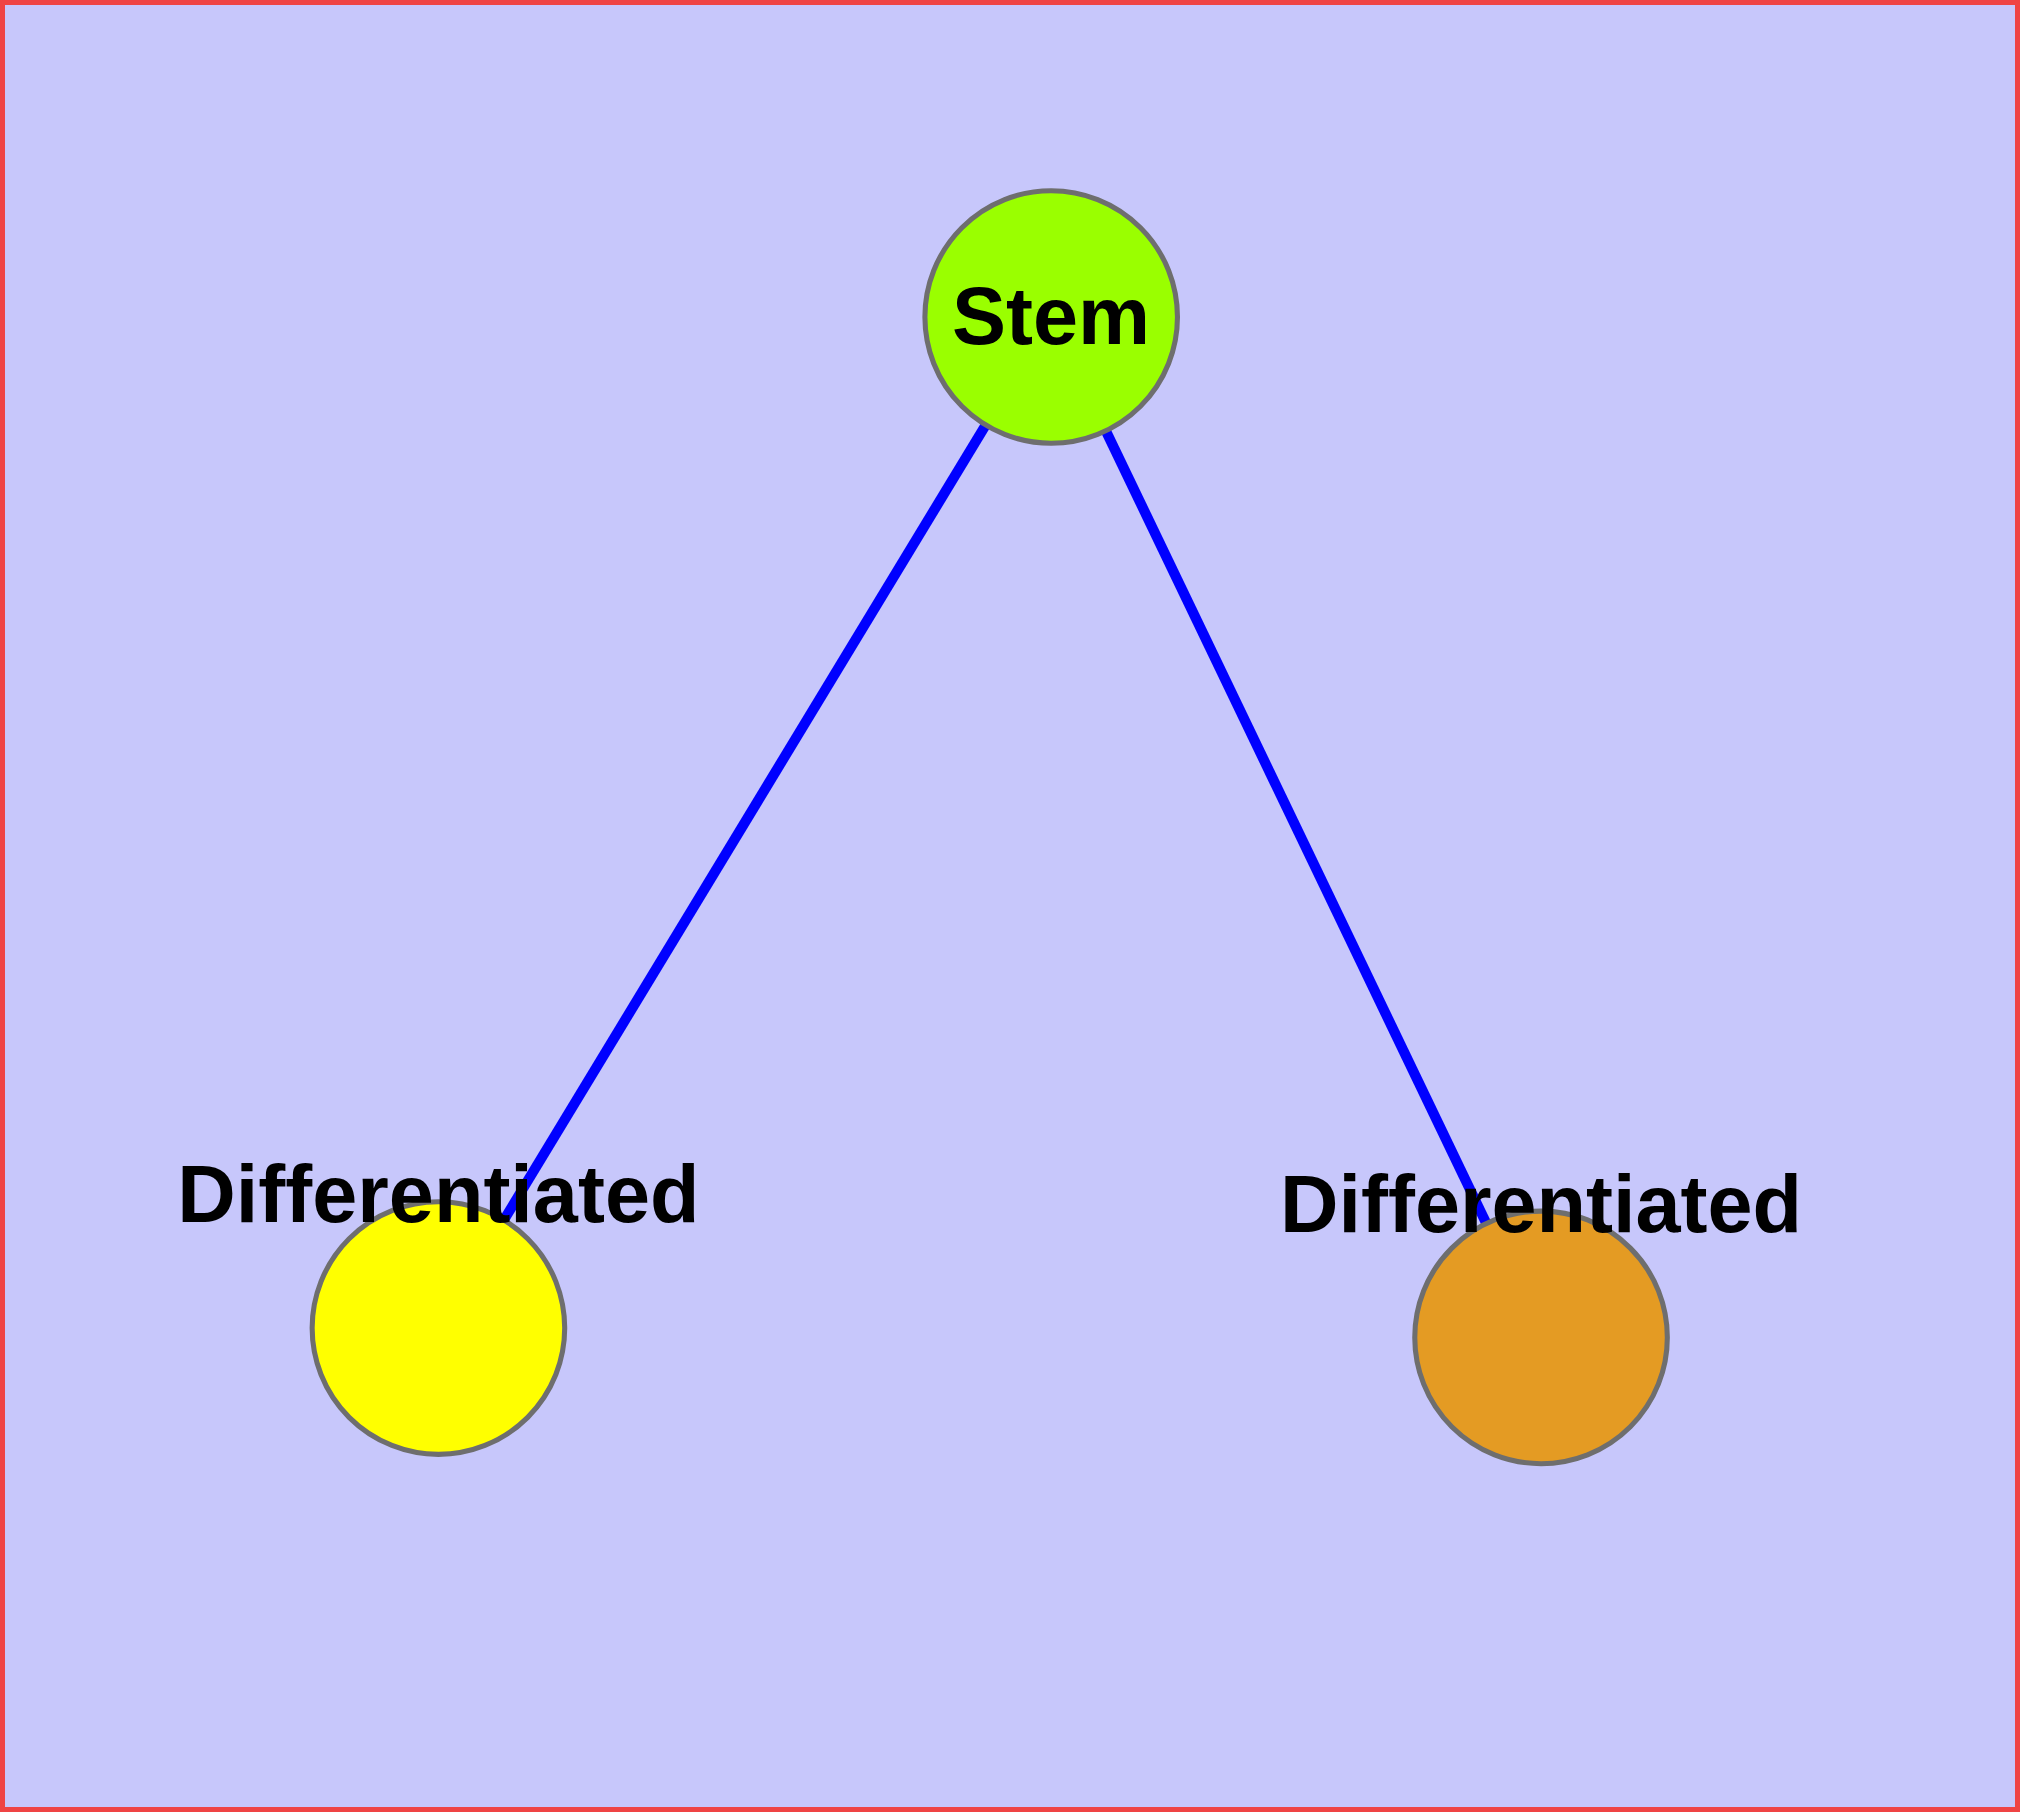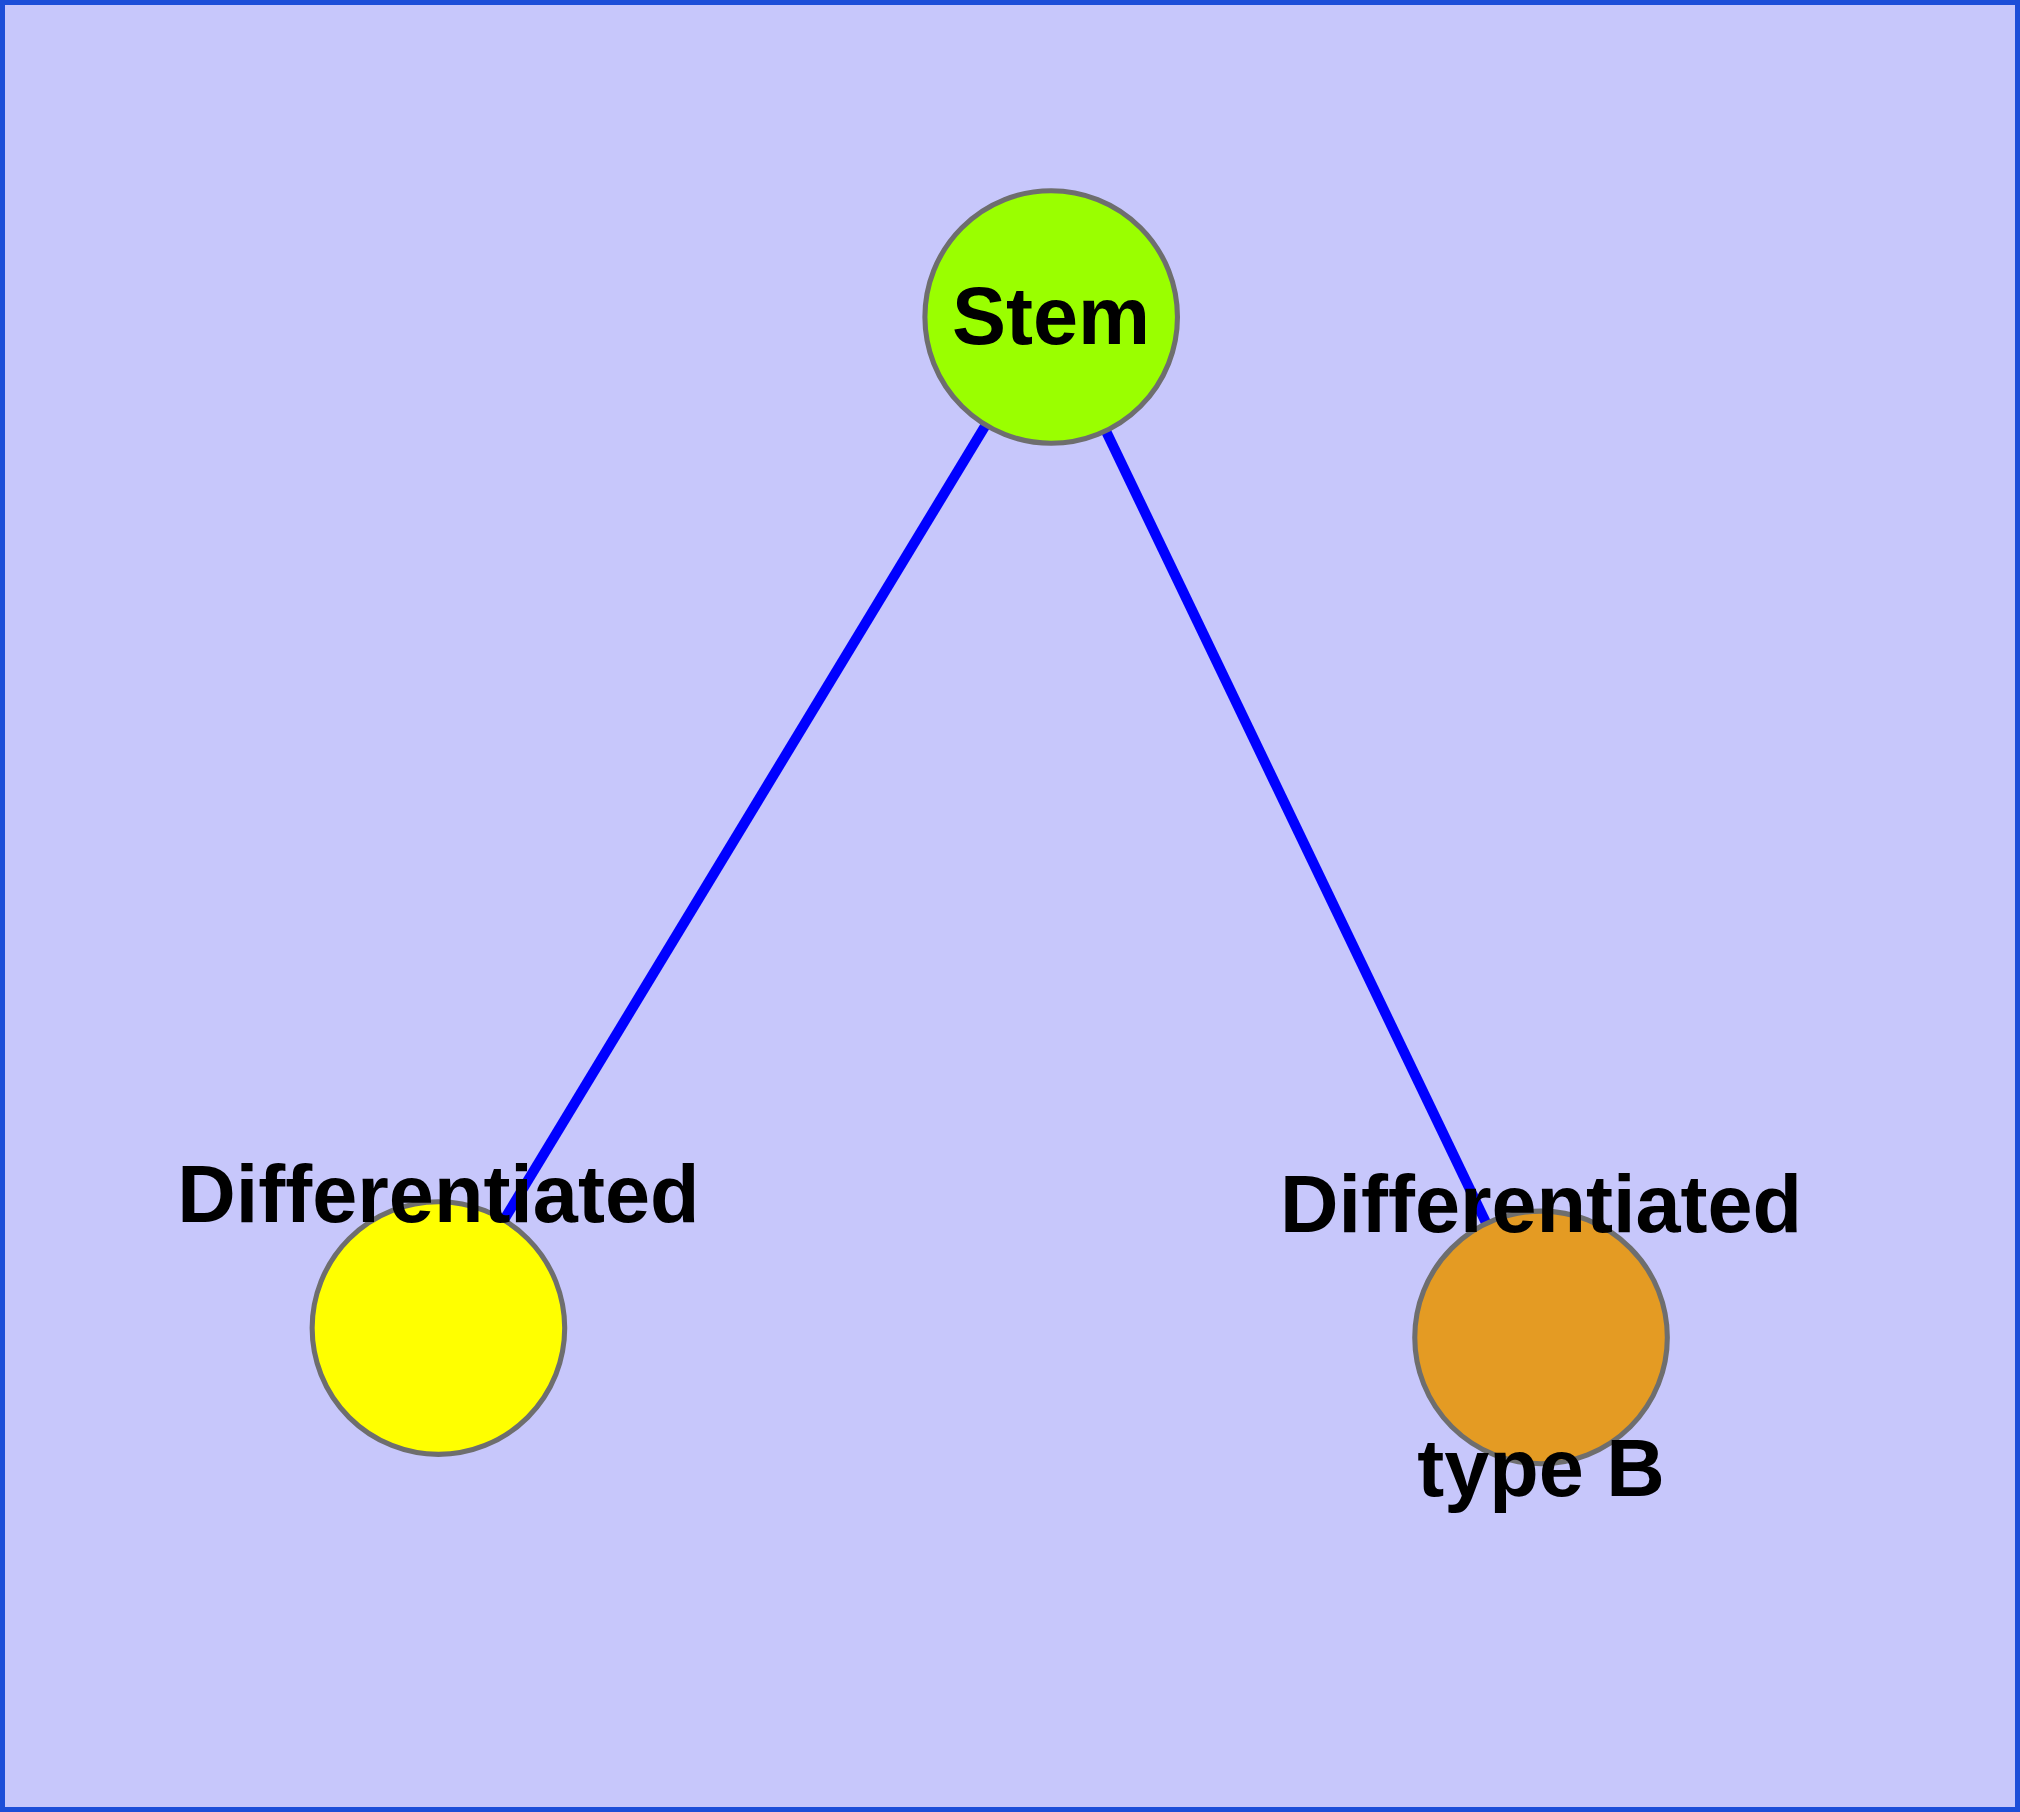--- a/index.html
+++ b/index.html
@@ -4,21 +4,21 @@
 <style>
   html, body {
     margin: 0;
     padding: 0;
     background: #ffffff;
   }
   #canvas {
     position: relative;
     width: 2021px;
     height: 1812px;
-    background: #1d4ed8;
+    background: #ef4444;
     overflow: hidden;
   }
   #plot-area {
     position: absolute;
     left: 5.1px;
     top: 5.1px;
     width: 2010px;
     height: 1802px;
     background: #c7c7fb;
   }
@@ -84,17 +84,16 @@
   <div class="node-label label-stem" style="width: 848px; left: 627px; top: 95px;">
     <div>Stem</div>
   </div>
 
   <div class="node-label label-a" style="width: 848px; left: 14.4px; top: 973px;">
     <div>Differentiated</div>
   </div>
 
   <div class="node-label label-b" style="width: 848px; left: 1117px; top: 983px;">
     <div>Differentiated</div>
-    <div>type B</div>
   </div>
 
 </div>
 
 
 </body></html>

